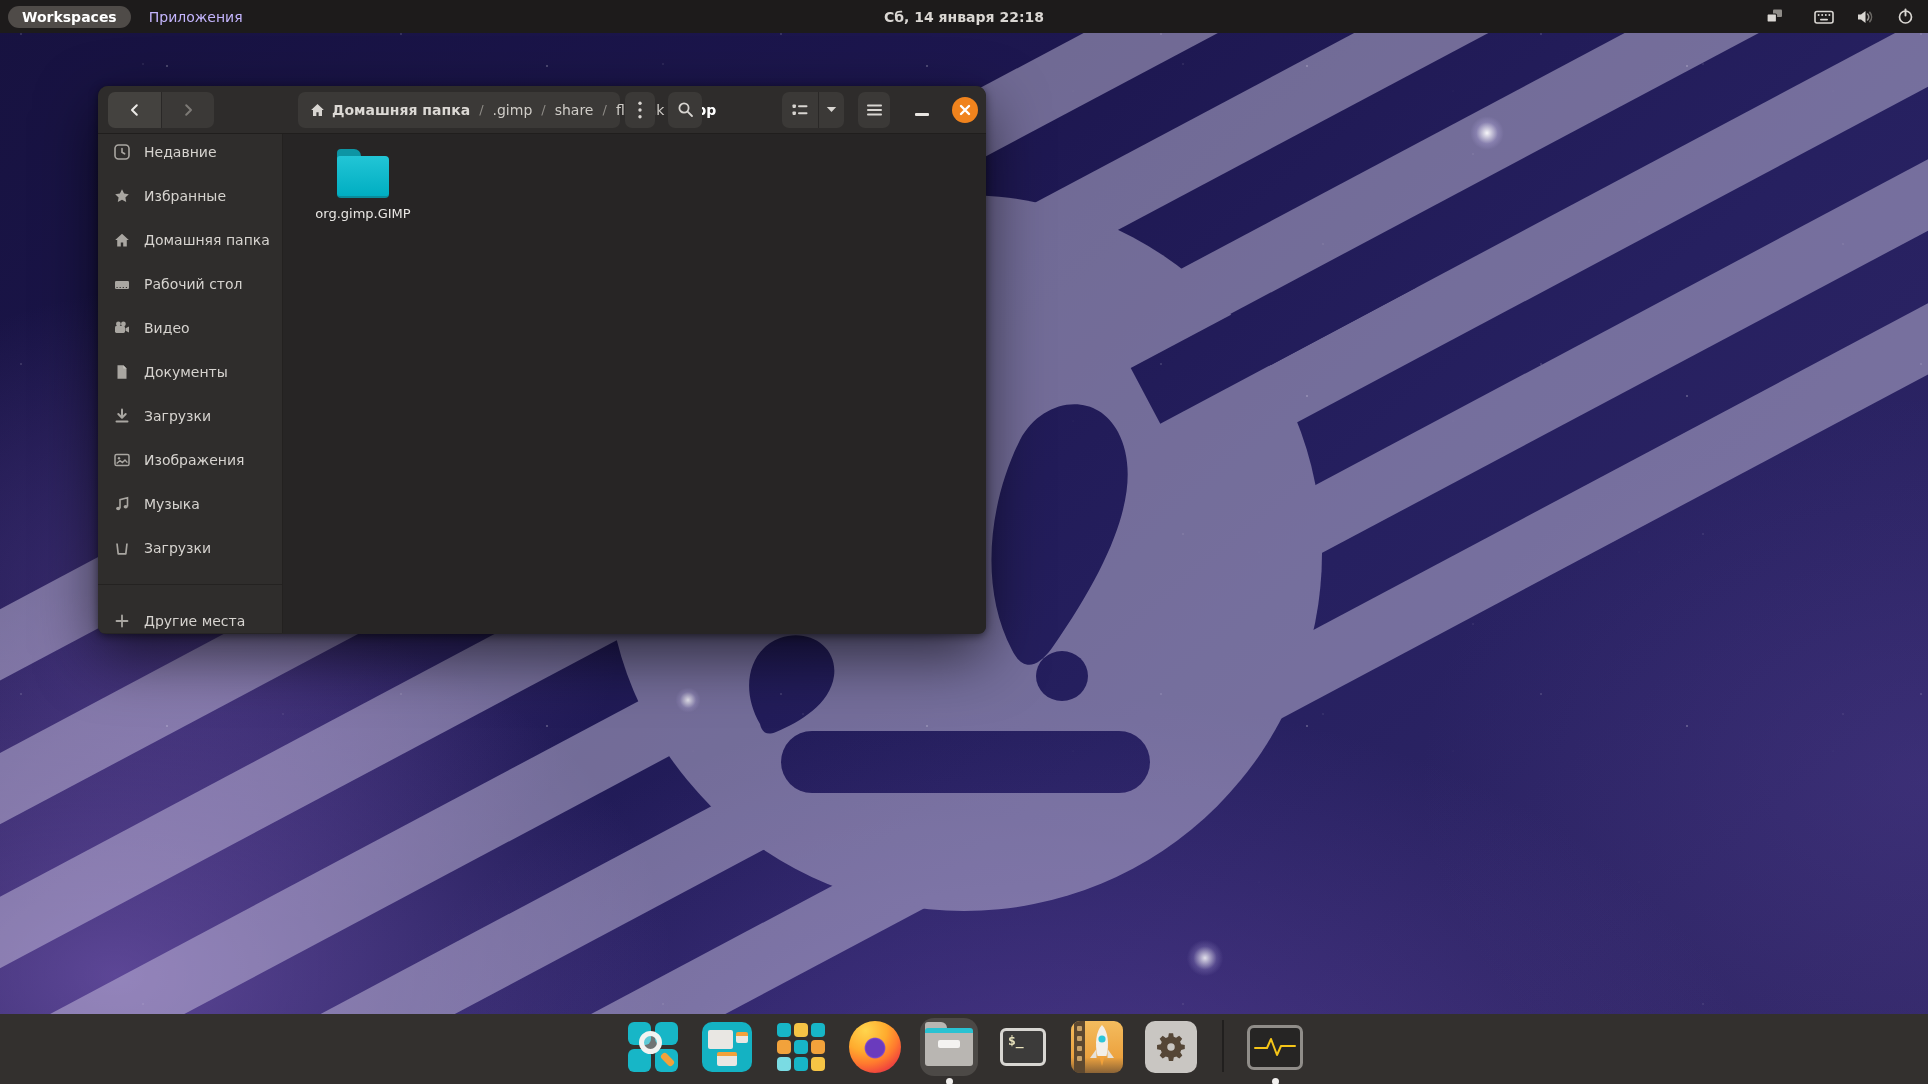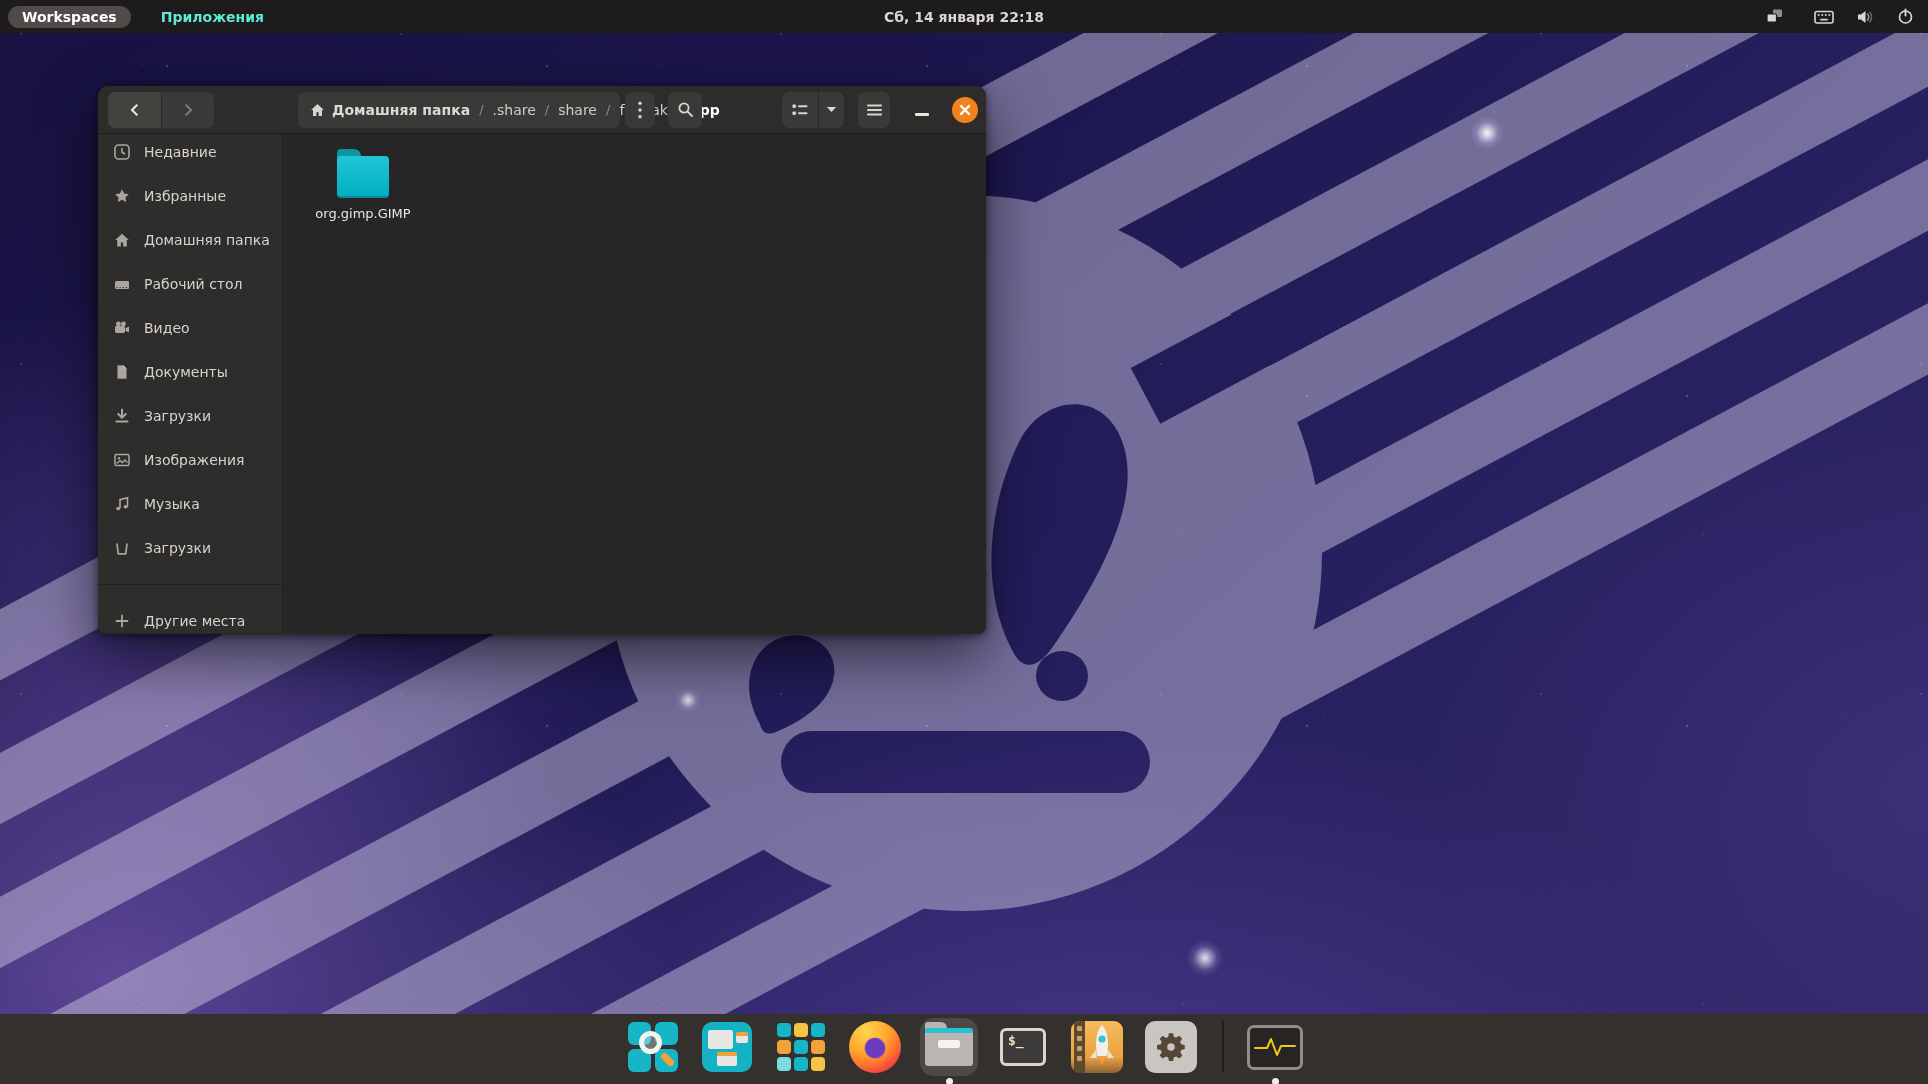--- a/index.html
+++ b/index.html
@@ -38,23 +38,23 @@
       radial-gradient(1.3px 1.3px at 143px 64px, rgba(255,255,255,.75), transparent 60%),
       radial-gradient(1.3px 1.3px at 433px 154px, rgba(255,255,255,.6), transparent 60%),
       radial-gradient(1.3px 1.3px at 283px 244px, rgba(255,255,255,.65), transparent 60%);
     background-size:auto, auto, auto, auto, 520px 470px, 520px 470px, 520px 470px;
   }
   .wallpaper-logo { position:absolute; left:0; top:0; }
 
   
   .topbar { position:absolute; left:0; top:0; width:1928px; height:33px; background:#1d1b1b;
     display:flex; align-items:center; color:#e8e5e1; font-size:14px; z-index:50; }
-  .tb-left { display:flex; align-items:center; gap:16px; padding-left:8px; }
+  .tb-left { display:flex; align-items:center; gap:4px; padding-left:8px; }
   .pill { background:#4f4b48; border-radius:16px; padding:3px 14px; font-weight:bold; color:#fff; }
-  .tb-app { padding:3px 14px; font-weight:bold; color:#5eead4; }
+  .tb-app { padding:3px 14px; font-weight:normal; color:#c4b5fd; }
   .tb-clock { position:absolute; left:50%; transform:translateX(-50%); font-weight:bold; color:#dad7d3; }
   .tb-right { margin-left:auto; display:flex; align-items:center; padding-right:14px; }
   .tray-icon { display:flex; align-items:center; justify-content:center; }
 
   
   .window { position:absolute; left:98px; top:86px; width:888px; height:548px;
     border-radius:10px 10px 8px 8px; overflow:hidden; background:#272525;
     box-shadow:0 22px 60px rgba(0,0,0,.6), 0 2px 8px rgba(0,0,0,.5); z-index:40; }
   .headerbar { height:48px; background:#2e2c2b; border-bottom:1px solid #201e1d;
     display:flex; align-items:center; }
@@ -235,21 +235,21 @@
       </button>
     </div>
     <div class="pathbar">
       <span class="seg seg-root">
         <svg width="15" height="14" viewBox="0 0 16 15">
             <path d="M8 1.2L1.2 7.6h2V14h3.6v-4h2.4v4h3.6V7.6h2z" fill="#d8d5d1"></path>
           </svg>
         <span>Домашняя папка</span>
       </span>
       <span class="sep">/</span>
-      <span class="seg">.share</span>
+      <span class="seg">.gimp</span>
       <span class="sep">/</span>
       <span class="seg">share</span>
       <span class="sep">/</span>
       <span class="seg">flatpak</span>
       <span class="sep">/</span>
       <span class="seg seg-current">app</span>
     </div>
     <button class="hb-btn btn-dots">
       <svg width="4" height="18" viewBox="0 0 4 18">
         <circle cx="2" cy="2.2" r="1.7" fill="#d8d5d1"></circle>

